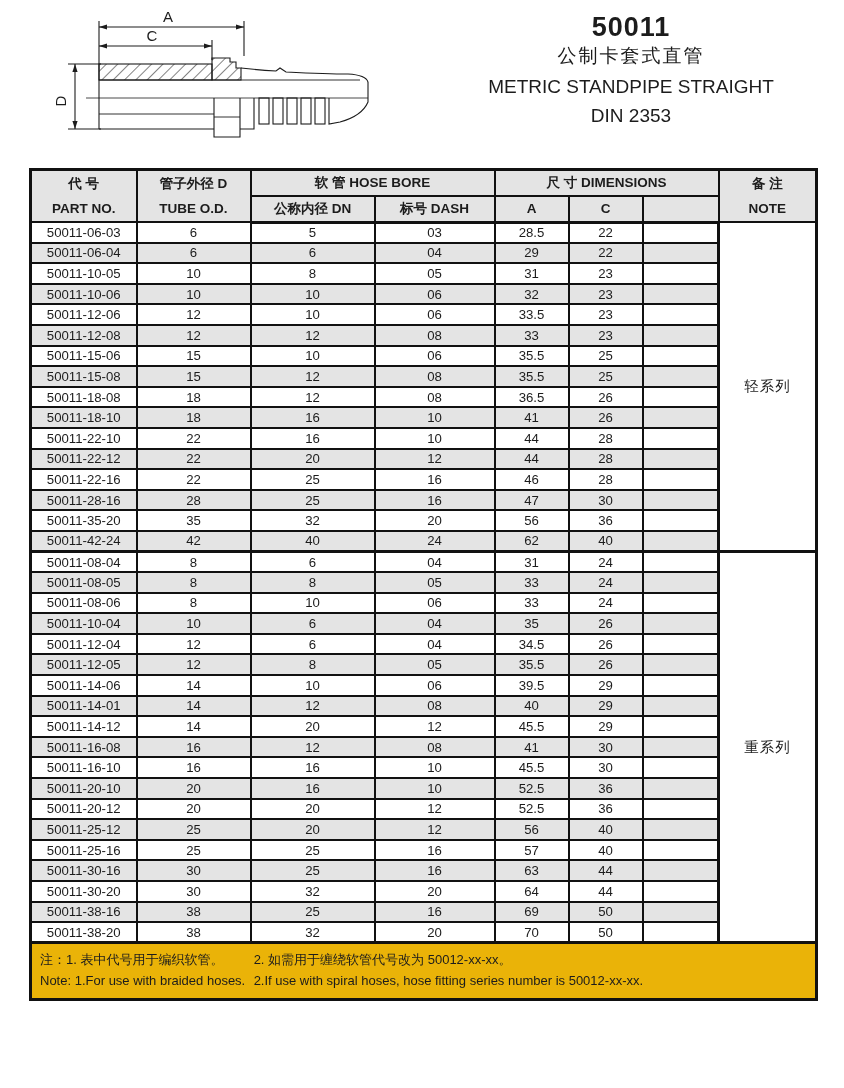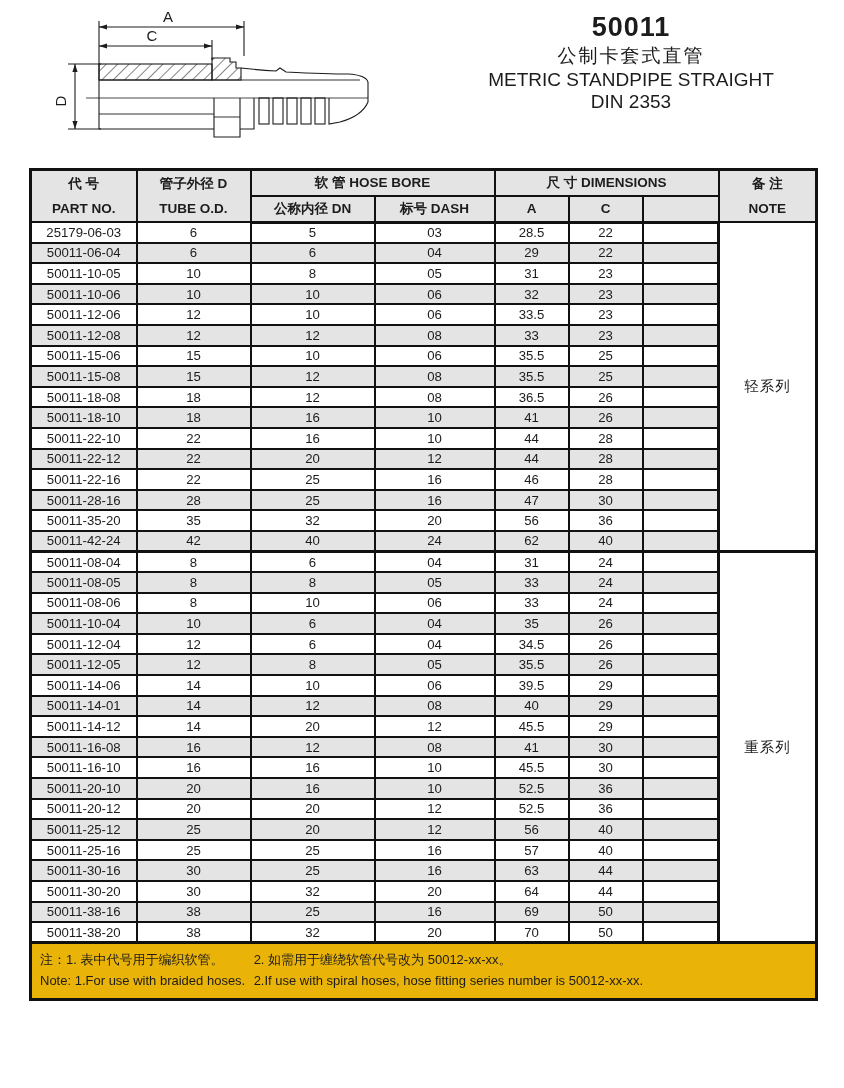--- a/index.html
+++ b/index.html
@@ -11,22 +11,22 @@
     color: #1c1c1c;
     position: relative;
   }
   .page { position: relative; width: 844px; height: 1088px; background: #fff; overflow: hidden; }
 
   
   .drawing { position: absolute; left: 28px; top: 6px; }
   .title-block { position: absolute; left: 425px; top: 12px; width: 412px; text-align: center; }
   .part-number { font-size: 27px; font-weight: bold; letter-spacing: 1px; }
   .title-cn { font-size: 19px; letter-spacing: 2px; }
-  .title-en { font-size: 19px; }
-  .standard  { font-size: 19px; }
+  .title-en { margin-top: 7px; font-size: 19px; }
+  .standard  { margin-top: 7px; font-size: 19px; }
 
   
   .spec-table {
     position: absolute; left: 29px; top: 168px;
     width: 786px; table-layout: fixed;
     border-collapse: collapse;
     border: 3px solid #111;
   }
   .spec-table th, .spec-table td {
     border: 2px solid #111;
@@ -158,21 +158,21 @@
       <tr>
         <th>公称内径 DN</th>
         <th>标号 DASH</th>
         <th>A</th>
         <th>C</th>
         <th></th>
       </tr>
     </thead>
     <tbody>
         <tr>
-          <td>25179-06-03</td>
+          <td>50011-06-03</td>
           <td>6</td>
           <td>5</td>
           <td>03</td>
           <td>28.5</td>
           <td>22</td>
           <td></td>
           <td rowspan="16" class="note-cell">轻系列</td>
         </tr>
         <tr class="alt">
           <td>50011-06-04</td>

